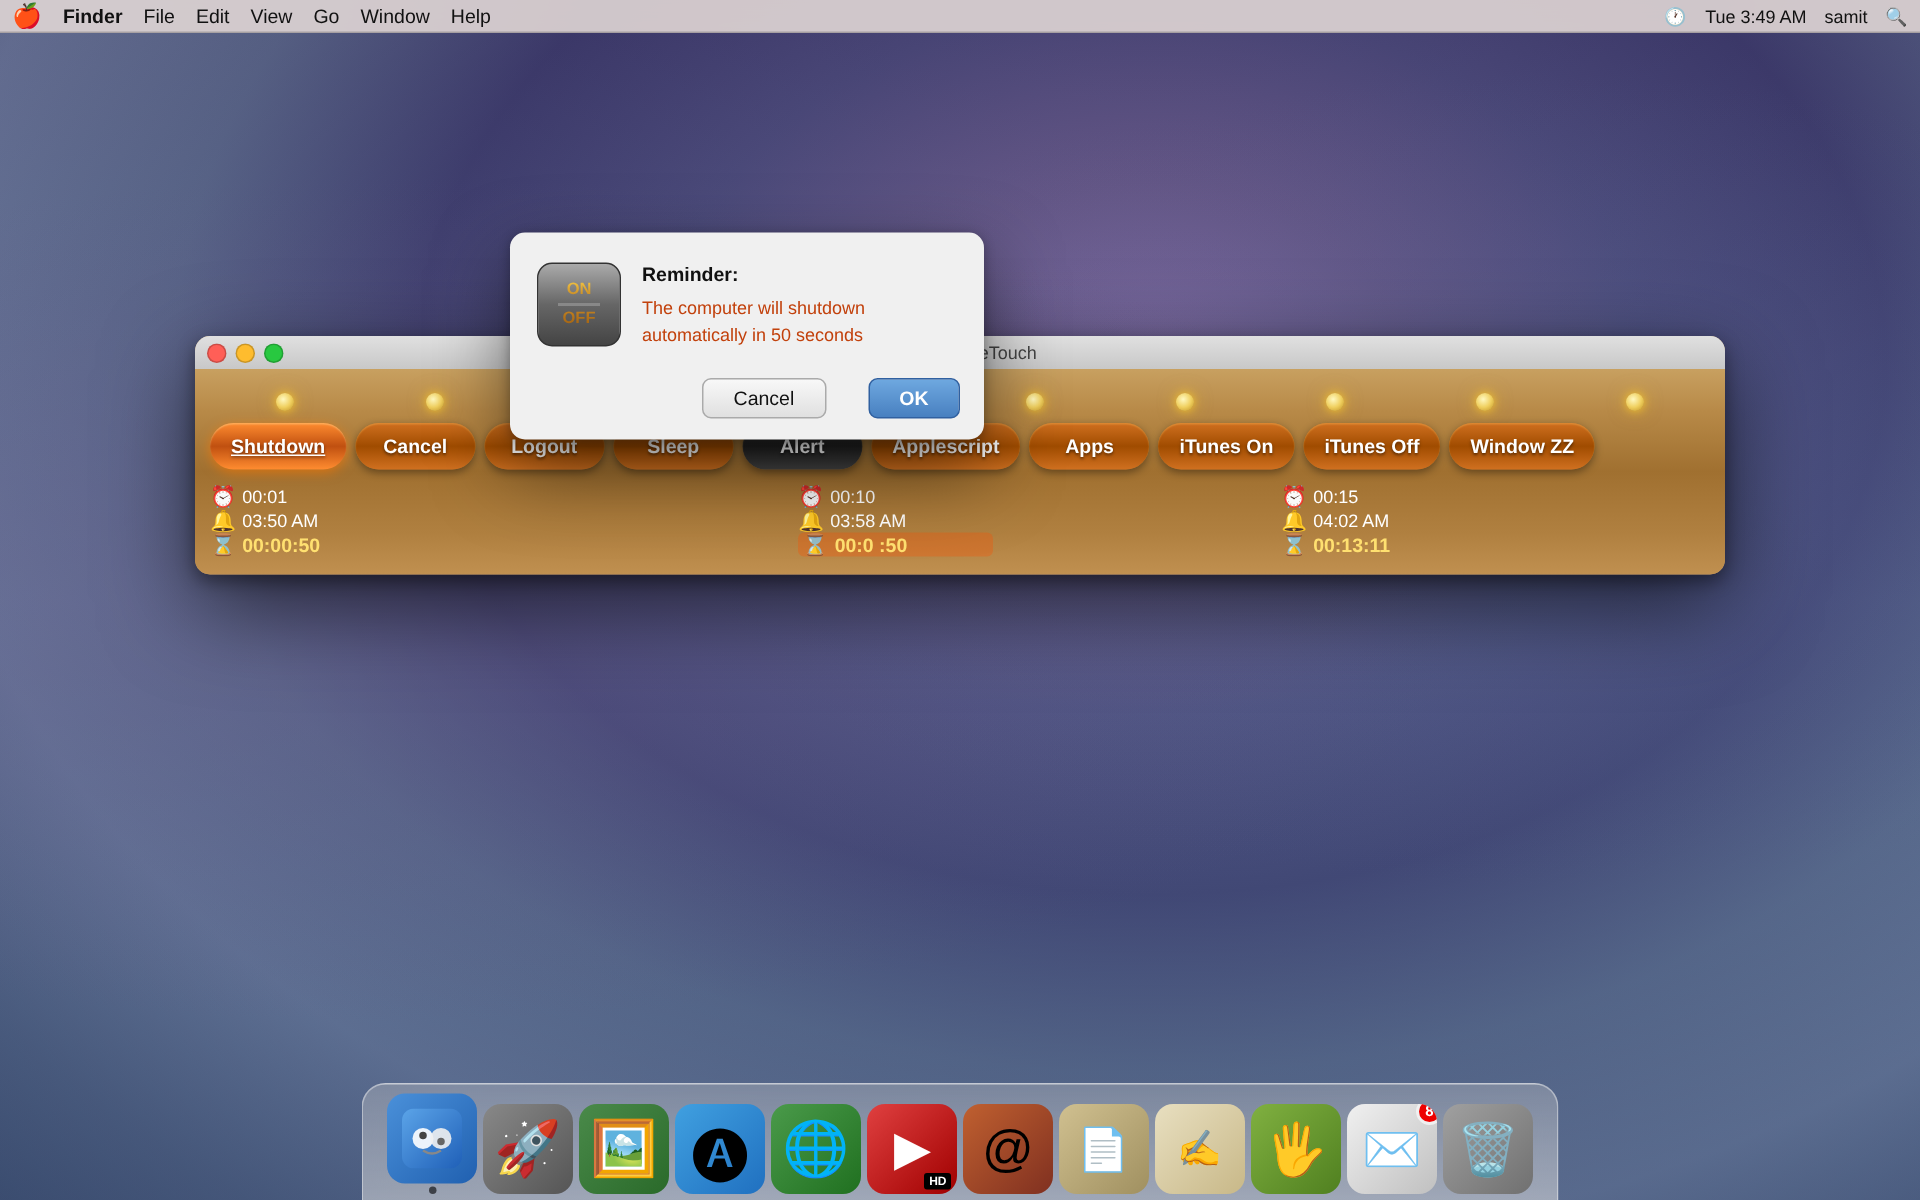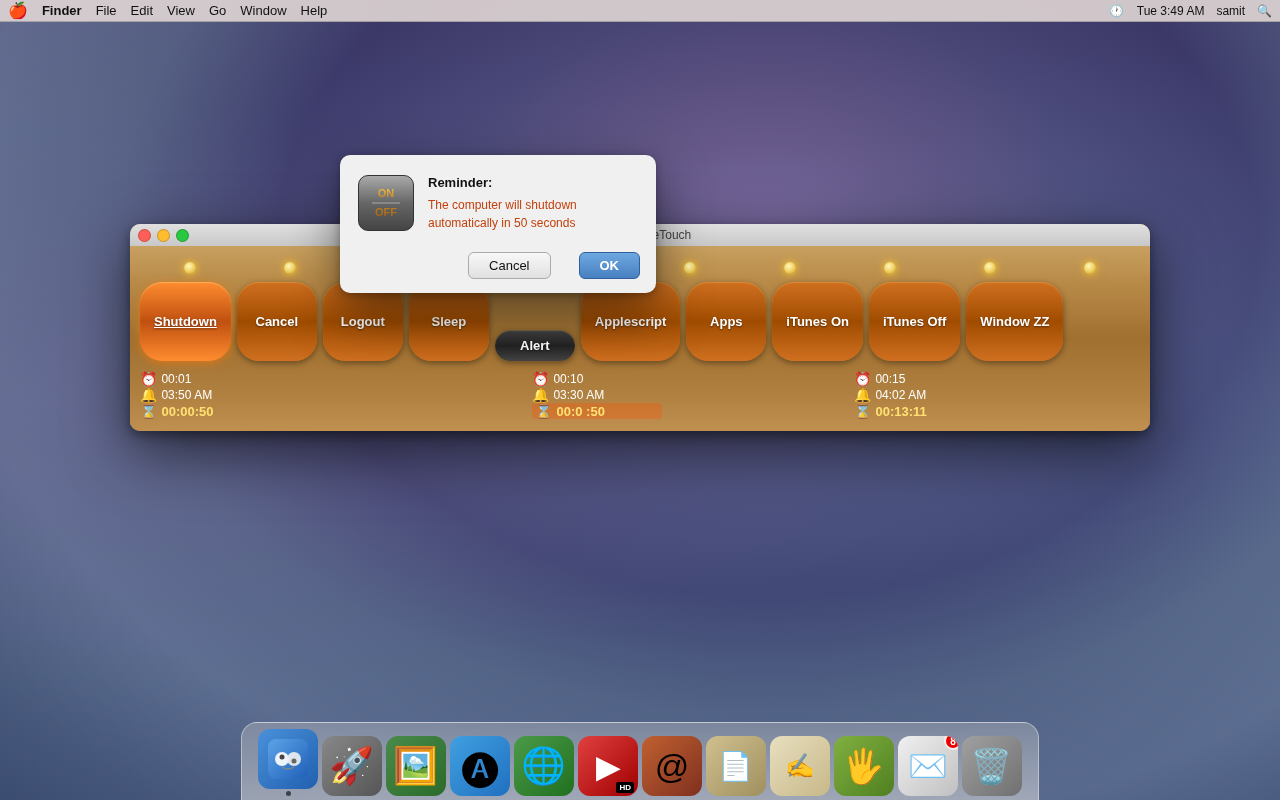--- a/index.html
+++ b/index.html
@@ -160,21 +160,20 @@
       text-align: center;
       position: relative;
     }
     .action-btn-active {
       background: linear-gradient(to bottom, #ff8c30, #c05010 50%, #ff8c30);
       box-shadow: 0 2px 8px rgba(255,120,0,0.6), inset 0 1px 1px rgba(255,220,150,0.4);
       text-decoration: underline;
     }
     .action-btn-dark {
       background: linear-gradient(to bottom, #444, #222 50%, #444);
-      margin-top: 48px;
     }
 
     
     .timer-section {
       margin-top: 10px;
       display: flex;
       gap: 6px;
       justify-content: flex-start;
     }
     .timer-row {
@@ -439,21 +438,21 @@
 
         <div style="min-width:280px;"></div>
 
         <div style="min-width:130px;">
           <div class="timer-row">
             <span class="timer-icon">⏰</span>
             <span>00:10</span>
           </div>
           <div class="timer-row">
             <span class="timer-icon">🔔</span>
-            <span>03:30 AM</span>
+            <span>03:58 AM</span>
           </div>
           <div class="timer-row timer-row-countdown timer-active-bg">
             <span class="timer-icon">⌛</span>
             <span>00:0 :50</span>
           </div>
         </div>
 
         <div style="min-width:180px;"></div>
 
         <div style="min-width:110px;">

